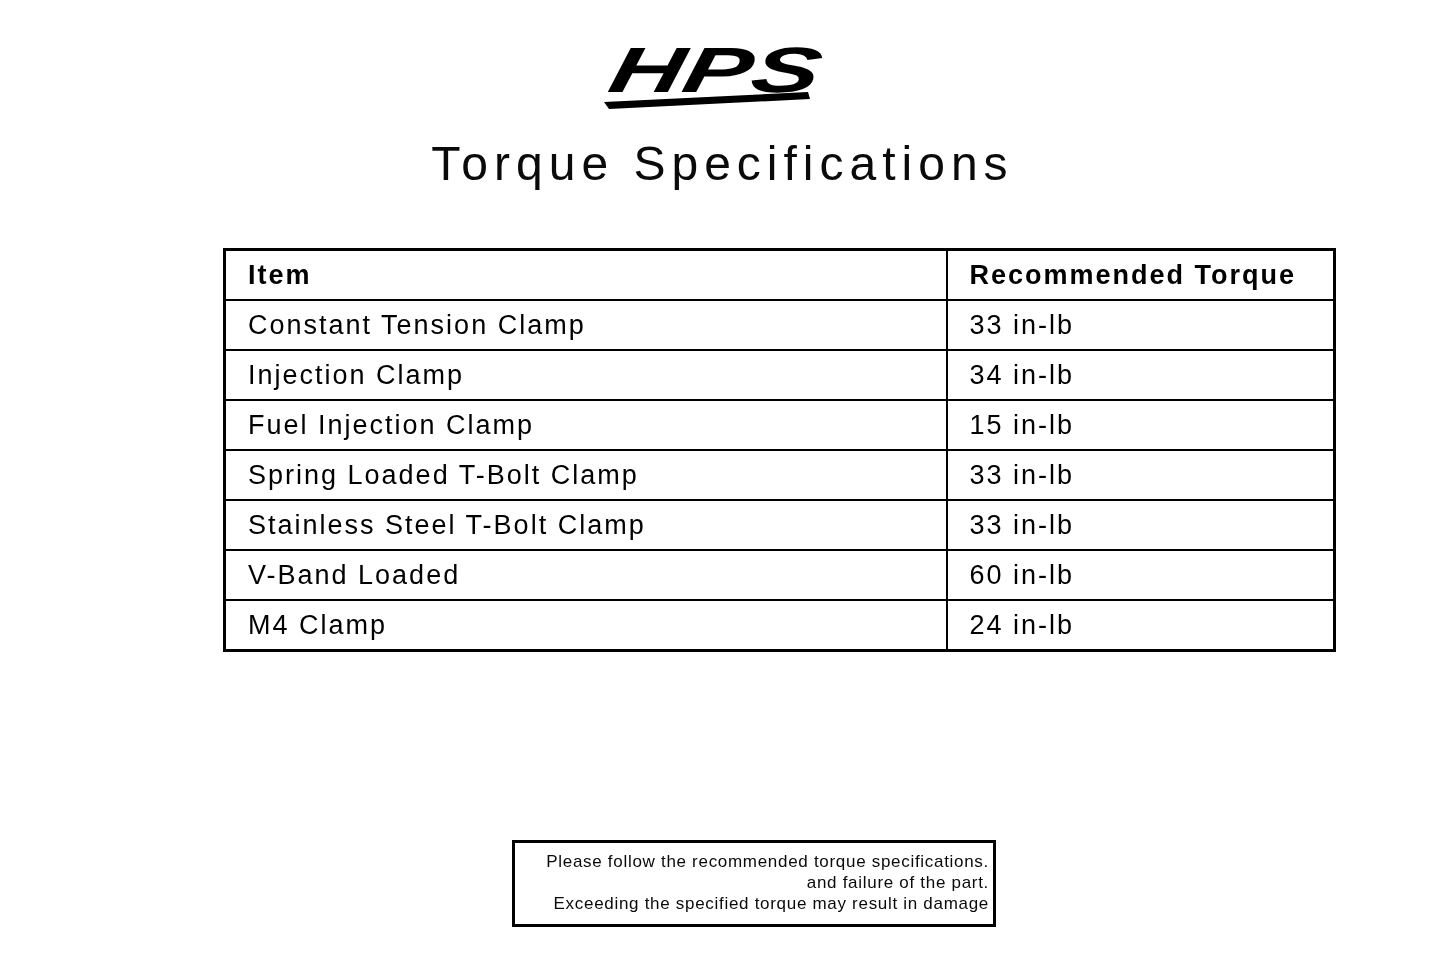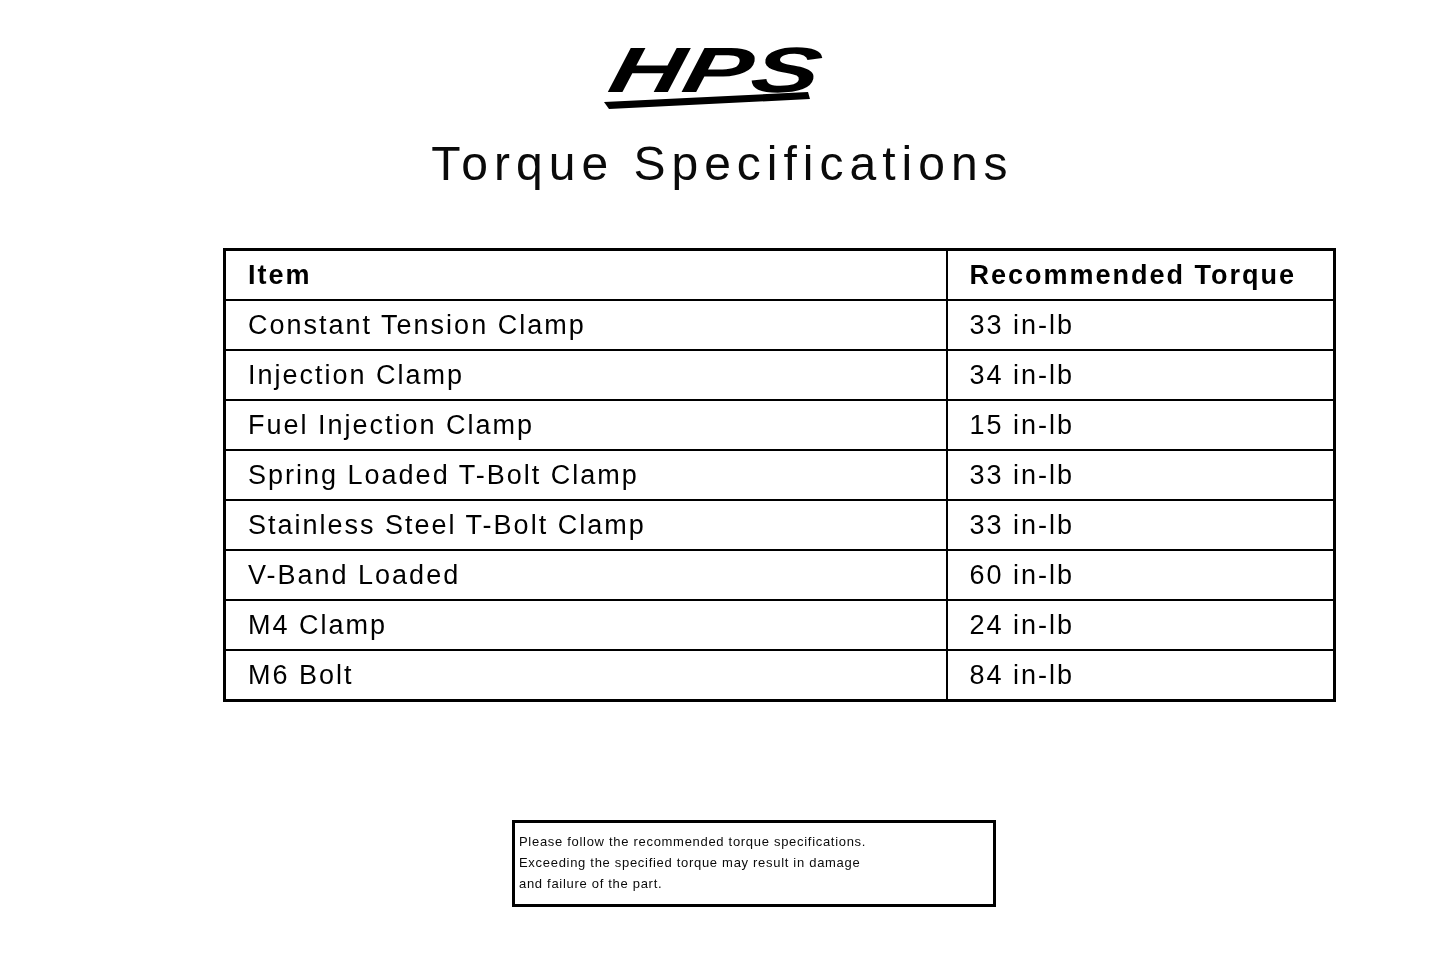--- a/index.html
+++ b/index.html
@@ -63,27 +63,27 @@
     overflow: hidden;
   }
   .spec-table th {
     font-weight: bold;
   }
 
   
   .note {
     position: absolute;
     left: 512px;
-    top: 820px;
+    top: 840px;
     width: 484px;
     box-sizing: border-box;
     border: 3px solid #000000;
     padding: 8px 4px 10px 4px;
-    text-align: left;
-    font-size: 13px;
+    text-align: right;
+    font-size: 17px;
     line-height: 21px;
     letter-spacing: 0.7px;
     color: #0a0a0a;
   }
   .note-line {
     display: block;
     white-space: nowrap;
   }
 </style>
 </head>
@@ -131,24 +131,20 @@
       <td>33 in-lb</td>
     </tr>
     <tr>
       <td>V-Band Loaded</td>
       <td>60 in-lb</td>
     </tr>
     <tr>
       <td>M4 Clamp</td>
       <td>24 in-lb</td>
     </tr>
-    <tr>
-      <td>M6 Bolt</td>
-      <td>84 in-lb</td>
-    </tr>
   </tbody>
 </table>
 
 <div class="note">
   <span class="note-line">Please follow the recommended torque specifications.</span>
+  <span class="note-line">and failure of the part.</span>
   <span class="note-line">Exceeding the specified torque may result in damage</span>
-  <span class="note-line">and failure of the part.</span>
 </div>
 
 </body></html>

